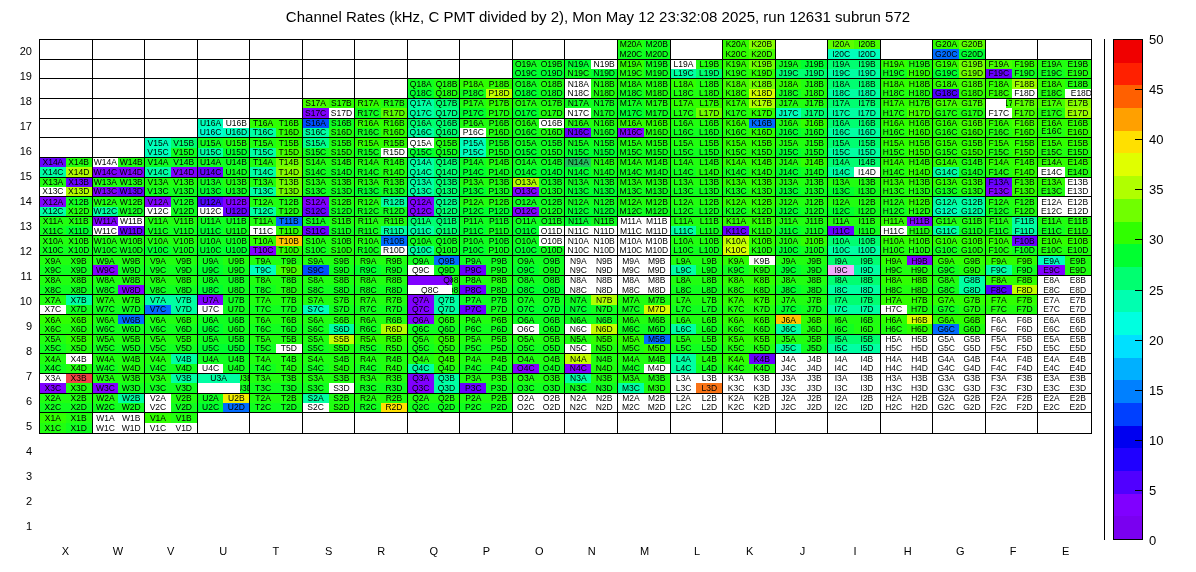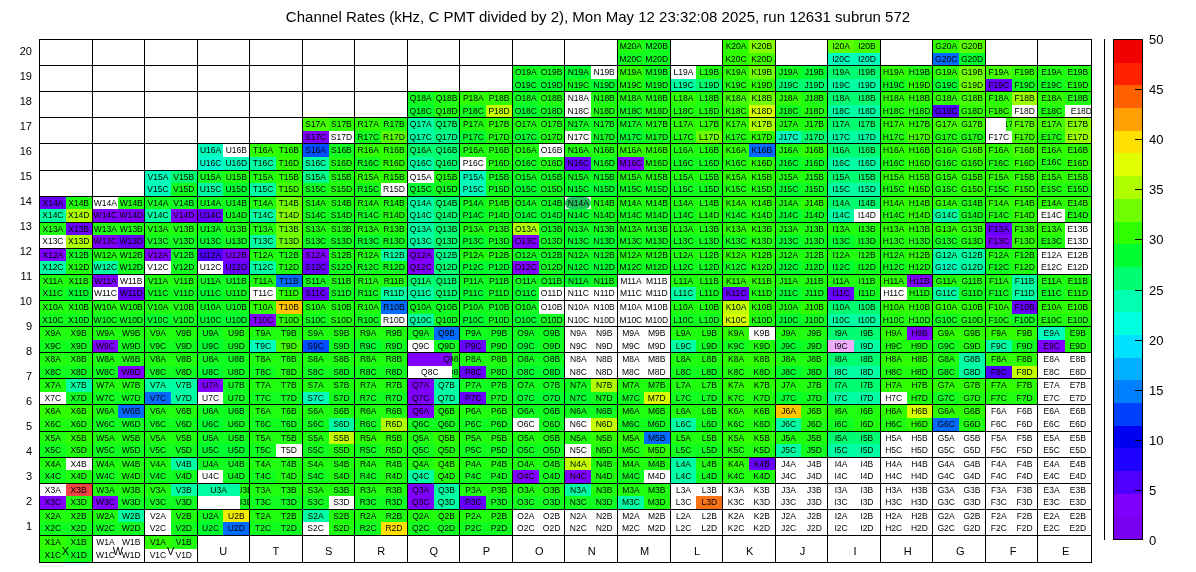--- a/index.html
+++ b/index.html
@@ -6,21 +6,21 @@
   body{width:1196px;height:572px;font-family:"Liberation Sans",sans-serif;overflow:hidden;}
   #root{position:relative;width:1196px;height:572px;}
 
   #title{
     position:absolute;left:0;top:8px;width:1196px;text-align:center;
     font-size:15px;color:#000;letter-spacing:0px;
   }
 
   
   #plot{
-    position:absolute;left:39px;top:39px;width:1053px;height:524px;
+    position:absolute;left:39px;top:39px;width:1053px;height:395px;
     border:1px solid #000;box-sizing:border-box;
   }
   #grid{
     position:absolute;left:0;top:0;width:100%;height:100%;
     display:grid;
     grid-template-columns:repeat(20,1fr);
     grid-template-rows:repeat(20,1fr);
   }
   .cell{
     position:relative;
@@ -841,21 +841,21 @@
           <div class="q" style="background: rgb(0, 255, 48);">P14C</div>
           <div class="q" style="background: rgb(16, 255, 32);">P14D</div>
         </div>
         <div class="cell">
           <div class="q" style="background: rgb(16, 255, 32);">O14A</div>
           <div class="q" style="background: rgb(16, 255, 32);">O14B</div>
           <div class="q" style="background: rgb(0, 255, 48);">O14C</div>
           <div class="q" style="background: rgb(0, 255, 48);">O14D</div>
         </div>
         <div class="cell">
-          <div class="q" style="background: #22c55e; border-radius: 6px;">N14A</div>
+          <div class="q" style="background: #22c55e;">N14A</div>
           <div class="q" style="background: rgb(32, 255, 16);">N14B</div>
           <div class="q" style="background: rgb(0, 255, 48);">N14C</div>
           <div class="q" style="background: rgb(16, 255, 32);">N14D</div>
         </div>
         <div class="cell">
           <div class="q" style="background: rgb(32, 255, 16);">M14A</div>
           <div class="q" style="background: rgb(32, 255, 16);">M14B</div>
           <div class="q" style="background: rgb(16, 255, 32);">M14C</div>
           <div class="q" style="background: rgb(16, 255, 32);">M14D</div>
         </div>

